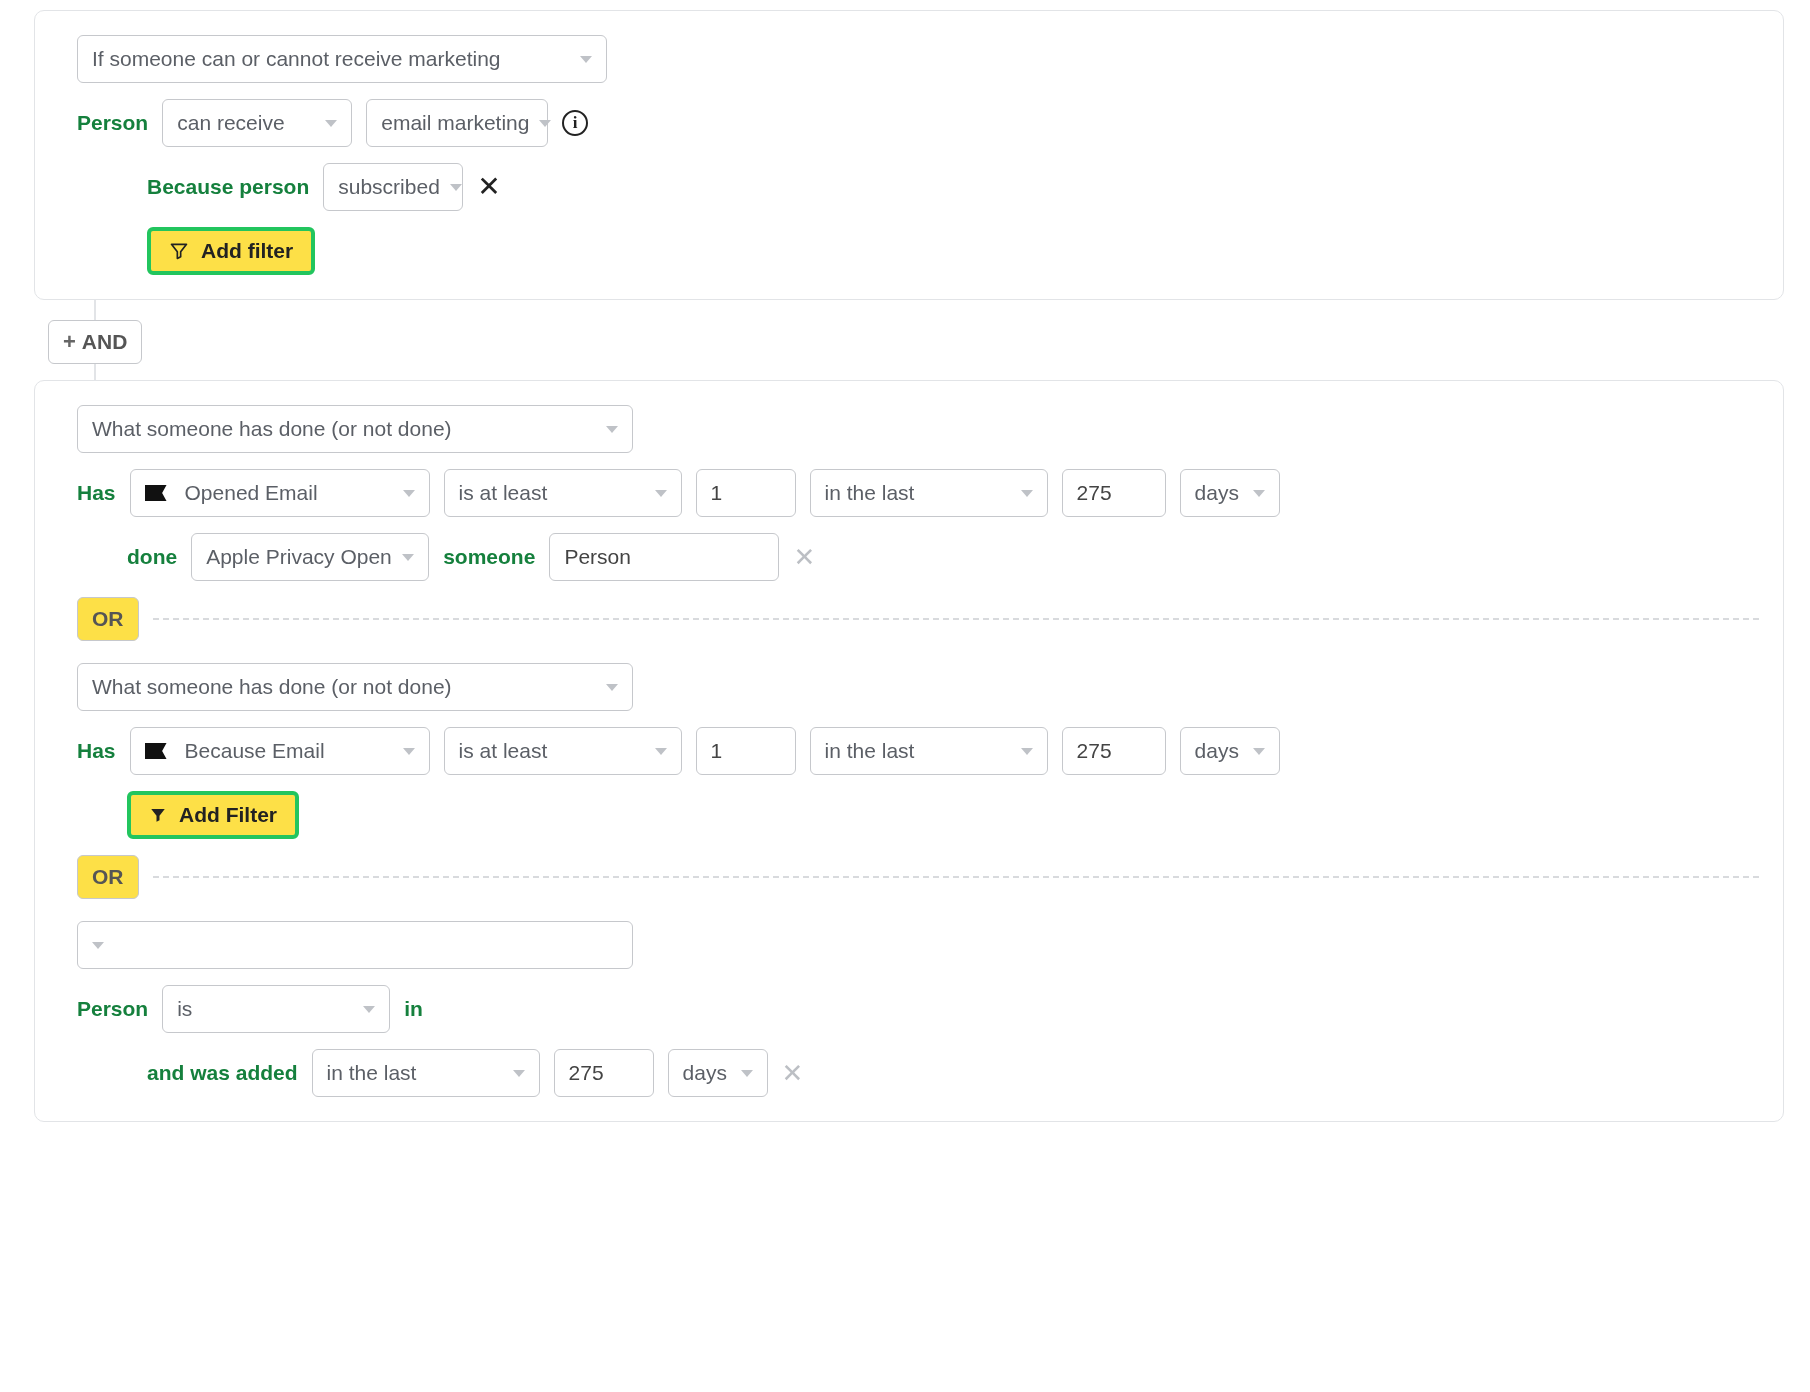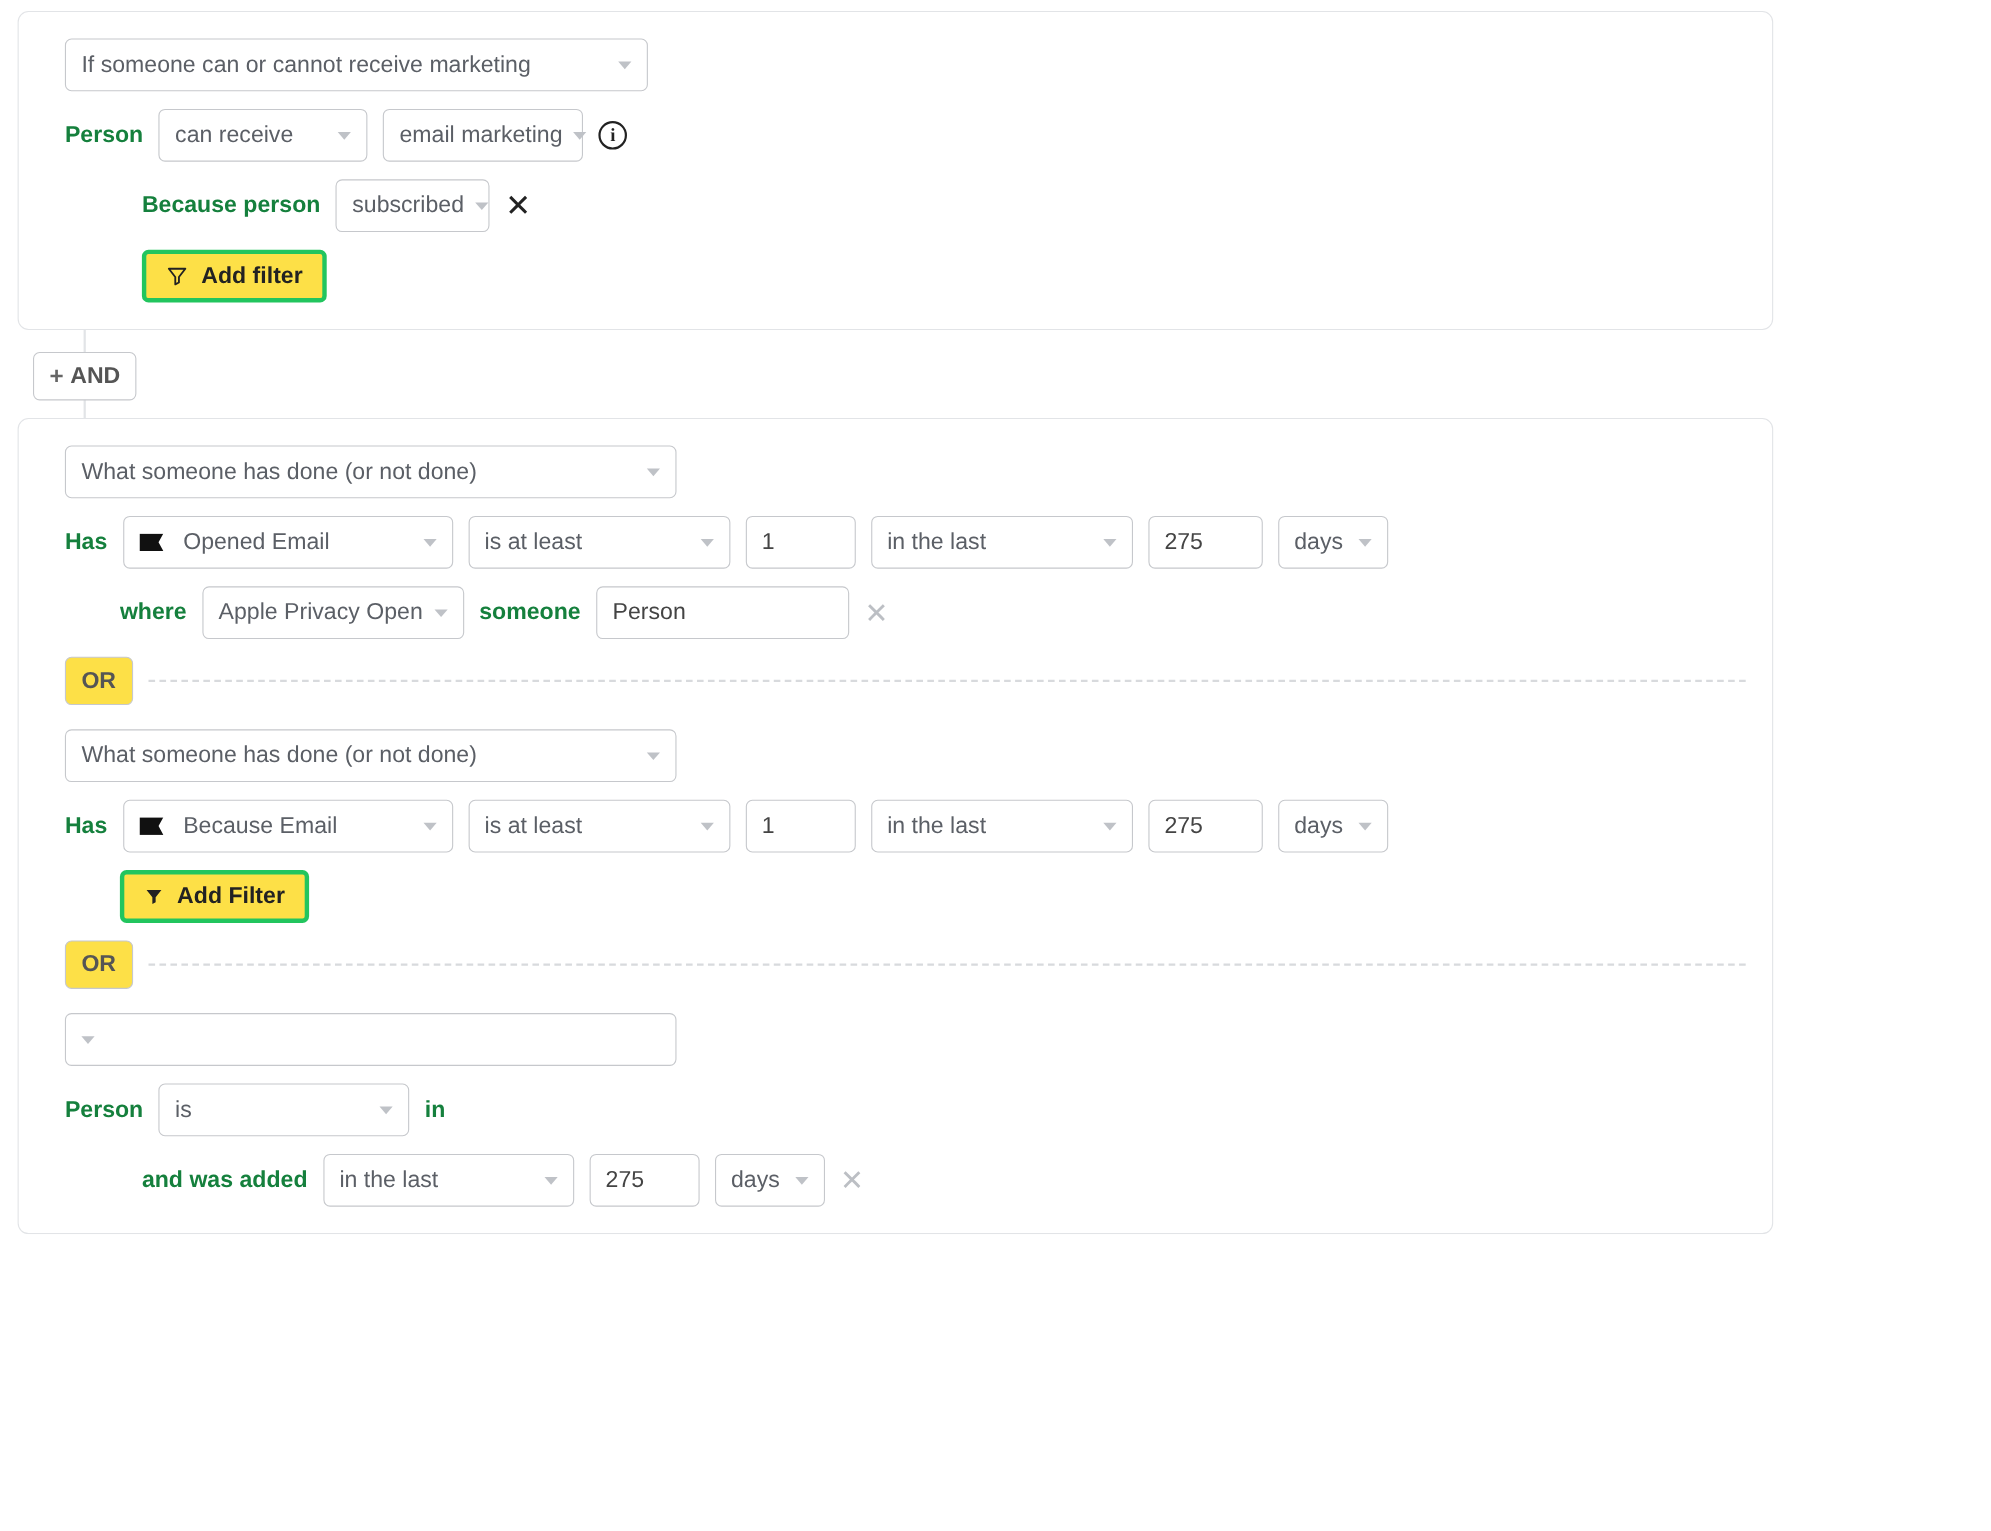--- a/index.html
+++ b/index.html
@@ -5,22 +5,22 @@
   * { box-sizing: border-box; }
   html, body {
     margin: 0;
     padding: 0;
     font-family: -apple-system, BlinkMacSystemFont, "Segoe UI", Helvetica, Arial, sans-serif;
     font-size: 21px;
     color: #444;
     background: #fff;
   }
   .wrap {
-    width: 1612px;
-    padding-left: 16px;
+    width: 1784px;
+    padding-left: 34px;
   }
   .block {
     border: 1px solid #e2e4e7;
     border-radius: 10px;
     padding: 24px 24px 24px 42px;
     background: #fff;
     position: relative;
   }
   .block.block1 { margin-top: 10px; }
   .row {
@@ -243,21 +243,21 @@
       </div>
       <div class="input" style="width:104px">
         <span>275</span>
       </div>
       <div class="dropdown" style="width:100px">
         <span class="txt">days</span>
         <span class="caron"></span>
       </div>
     </div>
     <div class="row indent-2">
-      <span class="label">where</span>
+      <span class="label">done</span>
       <div class="dropdown" style="width:238px">
         <span class="txt">Apple Privacy Open</span>
         <span class="caron"></span>
       </div>
       <span class="label">someone</span>
       <div class="input" style="width:230px">
         <span>Person</span>
       </div>
       <span class="x-icon-light">✕</span>
     </div>

